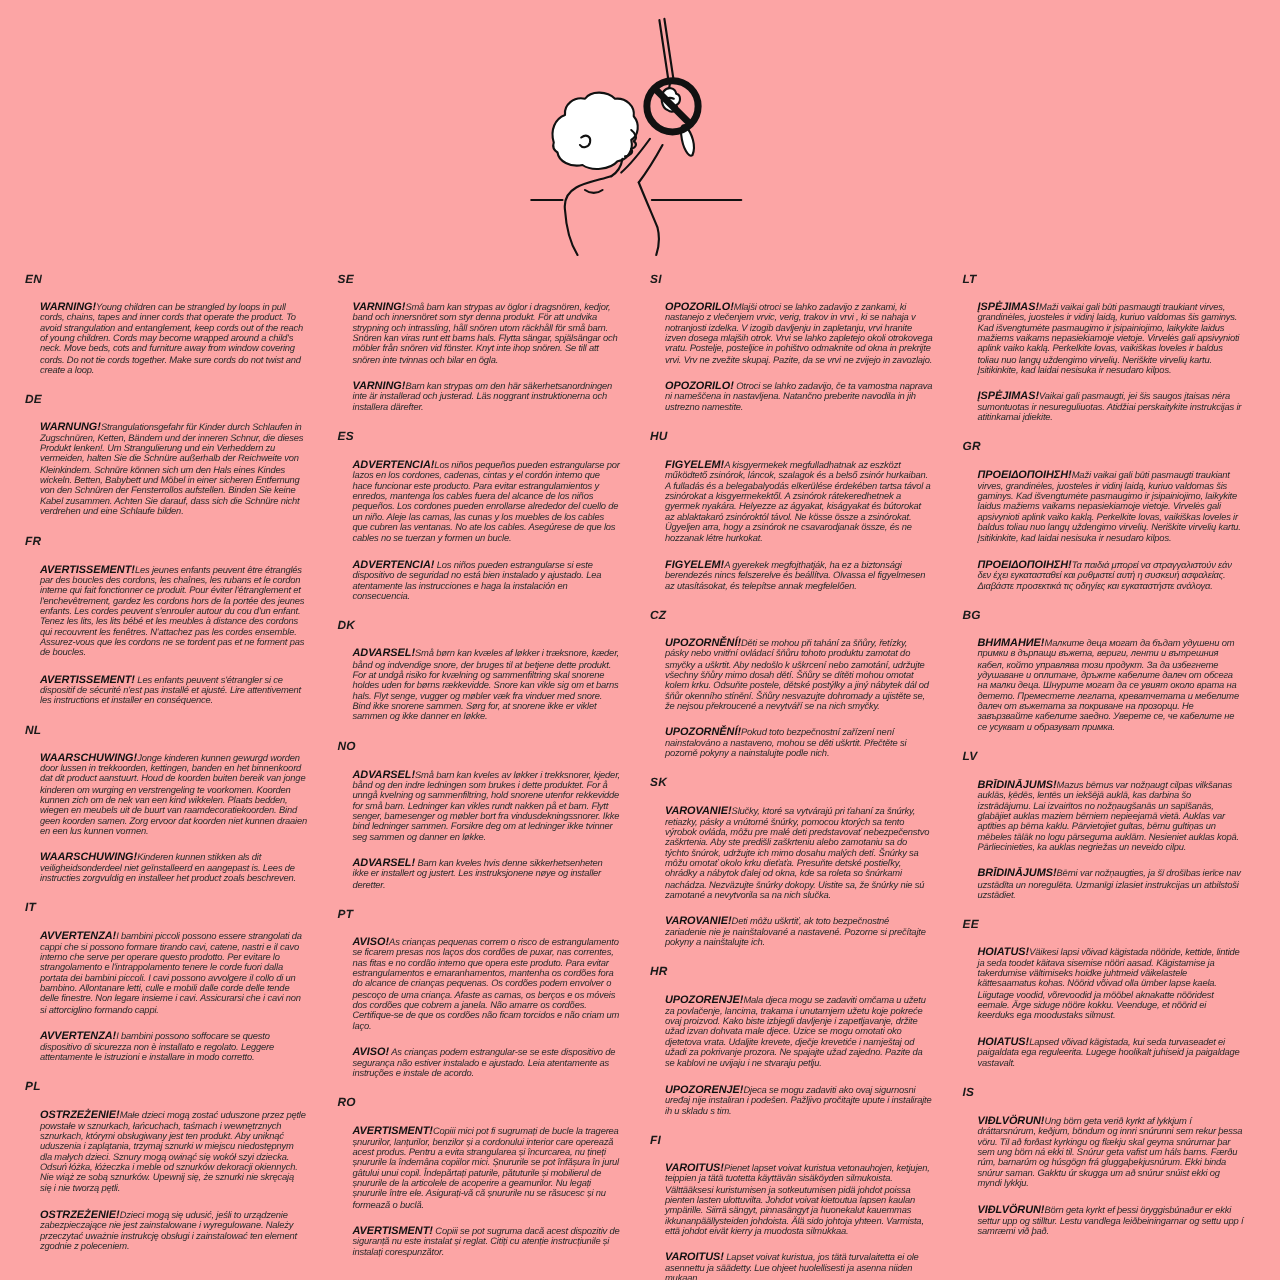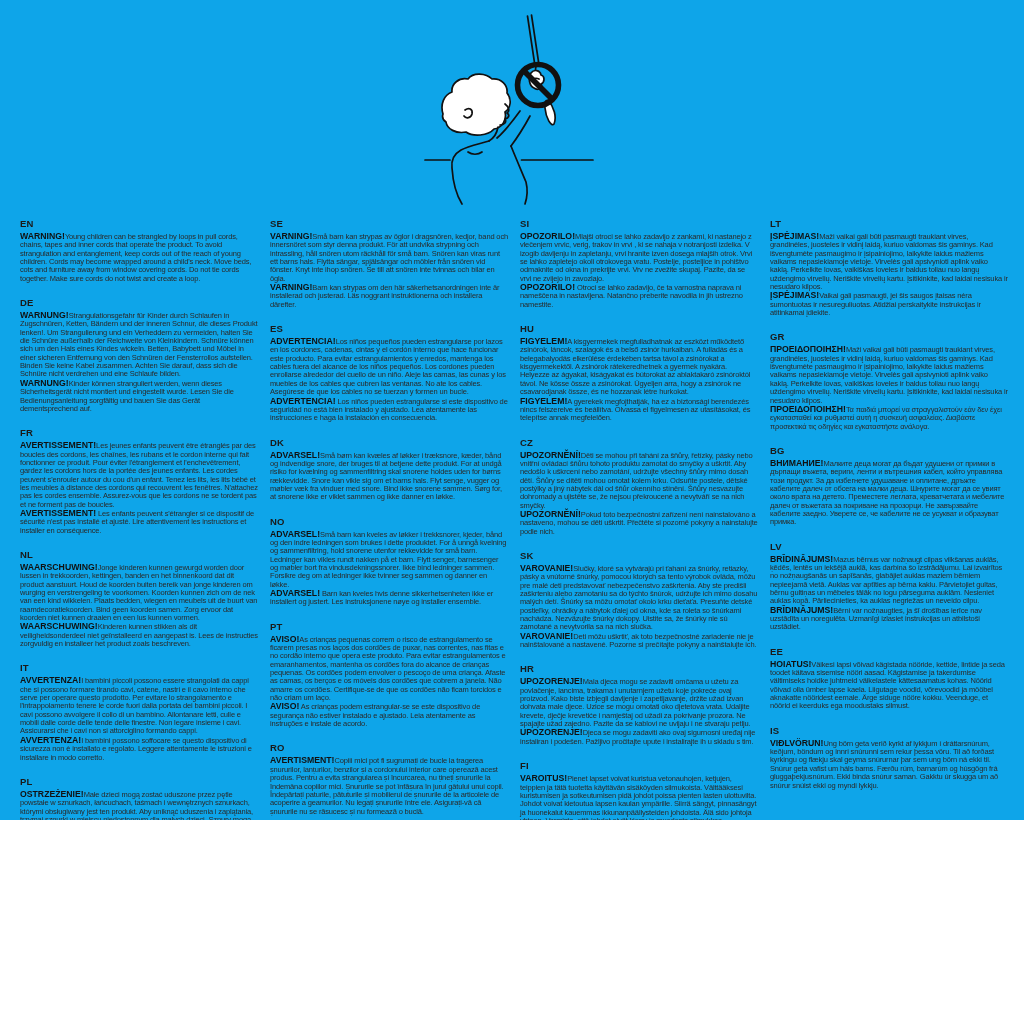--- a/index.html
+++ b/index.html
@@ -1,31 +1,31 @@
 <!DOCTYPE html>
 <html><head>
 <meta charset="utf-8">
 <style>
   html,body{margin:0;padding:0;background:#ffffff;}
   .page{
-    position:relative;width:1024px;height:820px;background:#0ea5e9;overflow:hidden;
-    font-family:"Liberation Sans", sans-serif;color:#222222;
+    position:relative;width:1024px;height:1024px;background:#fca5a5;overflow:hidden;
+    font-family:"Liberation Sans", sans-serif;color:#222222;font-style:italic;
   }
   .illustration{position:absolute;left:400px;top:0;width:260px;height:212px;}
   .col{position:absolute;top:218px;width:238px;}
   .col-0{left:20px;}
   .col-1{left:270px;}
   .col-2{left:520px;}
   .col-3{left:770px;}
   section.lang-block{margin:0 0 14px 0;}
   h2.lang-code{
     margin:0 0 3px 0;font-size:9.5px;font-weight:bold;color:#1a1a1a;letter-spacing:.2px;
   }
   p.warn{
-    margin:0;font-size:7.5px;line-height:8.35px;letter-spacing:-0.15px;color:#2a2a2a;
+    margin:12px;font-size:7.5px;line-height:8.35px;letter-spacing:-0.15px;color:#2a2a2a;
     text-rendering:optimizeLegibility;
   }
   p.warn strong{font-size:8.7px;font-weight:bold;color:#111;letter-spacing:0;}
 </style>
 </head>
 <body>
 
 <div class="page">
 
   <svg class="illustration" viewBox="400 0 260 212" xmlns="http://www.w3.org/2000/svg">
@@ -73,21 +73,20 @@
 
   <div class="col col-0">
   <section class="lang-block">
     <h2 class="lang-code">EN</h2>
   <p class="warn"><strong>WARNING!</strong><span>Young children can be strangled by loops in pull cords, chains, tapes and inner cords that operate the product. To avoid strangulation and entanglement, keep cords out of the reach of young children. Cords may become wrapped around a child's neck. Move beds, cots and furniture away from window covering cords. Do not tie cords together. Make sure cords do not twist and create a loop.</span></p>
       </section>
 
   <section class="lang-block">
     <h2 class="lang-code">DE</h2>
   <p class="warn"><strong>WARNUNG!</strong><span>Strangulationsgefahr für Kinder durch Schlaufen in Zugschnüren, Ketten, Bändern und der inneren Schnur, die dieses Produkt lenken!. Um Strangulierung und ein Verheddern zu vermeiden, halten Sie die Schnüre außerhalb der Reichweite von Kleinkindern. Schnüre können sich um den Hals eines Kindes wickeln. Betten, Babybett und Möbel in einer sicheren Entfernung von den Schnüren der Fensterrollos aufstellen. Binden Sie keine Kabel zusammen. Achten Sie darauf, dass sich die Schnüre nicht verdrehen und eine Schlaufe bilden.</span></p>
-        <p class="warn"><strong>WARNUNG!</strong><span>Kinder können stranguliert werden, wenn dieses Sicherheitsgerät nicht montiert und eingestellt wurde. Lesen Sie die Bedienungsanleitung sorgfältig und bauen Sie das Gerät dementsprechend auf.</span></p>
       </section>
 
   <section class="lang-block">
     <h2 class="lang-code">FR</h2>
   <p class="warn"><strong>AVERTISSEMENT!</strong><span>Les jeunes enfants peuvent être étranglés par des boucles des cordons, les chaînes, les rubans et le cordon interne qui fait fonctionner ce produit. Pour éviter l'étranglement et l'enchevêtrement, gardez les cordons hors de la portée des jeunes enfants. Les cordes peuvent s'enrouler autour du cou d'un enfant. Tenez les lits, les lits bébé et les meubles à distance des cordons qui recouvrent les fenêtres. N'attachez pas les cordes ensemble. Assurez-vous que les cordons ne se tordent pas et ne forment pas de boucles.</span></p>
         <p class="warn"><strong>AVERTISSEMENT!</strong><span> Les enfants peuvent s'étrangler si ce dispositif de sécurité n'est pas installé et ajusté. Lire attentivement les instructions et installer en conséquence.</span></p>
       </section>
 
   <section class="lang-block">
     <h2 class="lang-code">NL</h2>
@@ -121,32 +120,33 @@
       </section>
 
   <section class="lang-block">
     <h2 class="lang-code">DK</h2>
   <p class="warn"><strong>ADVARSEL!</strong><span>Små børn kan kvæles af løkker i træksnore, kæder, bånd og indvendige snore, der bruges til at betjene dette produkt. For at undgå risiko for kvælning og sammenfiltring skal snorene holdes uden for børns rækkevidde. Snore kan vikle sig om et barns hals. Flyt senge, vugger og møbler væk fra vinduer med snore. Bind ikke snorene sammen. Sørg for, at snorene ikke er viklet sammen og ikke danner en løkke.</span></p>
       </section>
 
   <section class="lang-block">
     <h2 class="lang-code">NO</h2>
   <p class="warn"><strong>ADVARSEL!</strong><span>Små barn kan kveles av løkker i trekksnorer, kjeder, bånd og den indre ledningen som brukes i dette produktet. For å unngå kvelning og sammenfiltring, hold snorene utenfor rekkevidde for små barn. Ledninger kan vikles rundt nakken på et barn. Flytt senger, barnesenger og møbler bort fra vindusdekningssnorer. Ikke bind ledninger sammen. Forsikre deg om at ledninger ikke tvinner seg sammen og danner en løkke.</span></p>
-        <p class="warn"><strong>ADVARSEL!</strong><span> Barn kan kveles hvis denne sikkerhetsenheten ikke er installert og justert. Les instruksjonene nøye og installer ensemble.</span></p>
+        <p class="warn"><strong>ADVARSEL!</strong><span> Barn kan kveles hvis denne sikkerhetsenheten ikke er installert og justert. Les instruksjonene nøye og installer deretter.</span></p>
       </section>
 
   <section class="lang-block">
     <h2 class="lang-code">PT</h2>
   <p class="warn"><strong>AVISO!</strong><span>As crianças pequenas correm o risco de estrangulamento se ficarem presas nos laços dos cordões de puxar, nas correntes, nas fitas e no cordão interno que opera este produto. Para evitar estrangulamentos e emaranhamentos, mantenha os cordões fora do alcance de crianças pequenas. Os cordões podem envolver o pescoço de uma criança. Afaste as camas, os berços e os móveis dos cordões que cobrem a janela. Não amarre os cordões. Certifique-se de que os cordões não ficam torcidos e não criam um laço.</span></p>
         <p class="warn"><strong>AVISO!</strong><span> As crianças podem estrangular-se se este dispositivo de segurança não estiver instalado e ajustado. Leia atentamente as instruções e instale de acordo.</span></p>
       </section>
 
   <section class="lang-block">
     <h2 class="lang-code">RO</h2>
   <p class="warn"><strong>AVERTISMENT!</strong><span>Copiii mici pot fi sugrumați de bucle la tragerea șnururilor, lanțurilor, benzilor și a cordonului interior care operează acest produs. Pentru a evita strangularea și încurcarea, nu țineți șnururile la îndemâna copiilor mici. Șnururile se pot înfășura în jurul gâtului unui copil. Îndepărtați paturile, pătuturile și mobilierul de șnururile de la articolele de acoperire a geamurilor. Nu legați șnururile între ele. Asigurați-vă că șnururile nu se răsucesc și nu formează o buclă.</span></p>
+        <p class="warn"><strong>AVERTISMENT!</strong><span> Copiii se pot sugruma dacă acest dispozitiv de siguranță nu este instalat și reglat. Citiți cu atenție instrucțiunile și instalați corespunzător.</span></p>
       </section>
 </div>
   <div class="col col-2">
   <section class="lang-block">
     <h2 class="lang-code">SI</h2>
   <p class="warn"><strong>OPOZORILO!</strong><span>Mlajši otroci se lahko zadavijo z zankami, ki nastanejo z vlečenjem vrvic, verig, trakov in vrvi , ki se nahaja v notranjosti izdelka. V izogib davljenju in zapletanju, vrvi hranite izven dosega mlajših otrok. Vrvi se lahko zapletejo okoli otrokovega vratu. Postelje, posteljice in pohištvo odmaknite od okna in prekrijte vrvi. Vrv ne zvežite skupaj. Pazite, da se vrvi ne zvijejo in zavozlajo.</span></p>
         <p class="warn"><strong>OPOZORILO!</strong><span> Otroci se lahko zadavijo, če ta varnostna naprava ni nameščena in nastavljena. Natančno preberite navodila in jih ustrezno namestite.</span></p>
       </section>
 
   <section class="lang-block">
@@ -199,20 +199,22 @@
 
   <section class="lang-block">
     <h2 class="lang-code">LV</h2>
   <p class="warn"><strong>BRĪDINĀJUMS!</strong><span>Mazus bērnus var nožņaugt cilpas vilkšanas auklās, ķēdēs, lentēs un iekšējā auklā, kas darbina šo izstrādājumu. Lai izvairītos no nožņaugšanās un sapīšanās, glabājiet auklas maziem bērniem nepieejamā vietā. Auklas var aptīties ap bērna kaklu. Pārvietojiet gultas, bērnu gultiņas un mēbeles tālāk no logu pārseguma auklām. Nesieniet auklas kopā. Pārliecinieties, ka auklas negriežas un neveido cilpu.</span></p>
         <p class="warn"><strong>BRĪDINĀJUMS!</strong><span>Bērni var nožņaugties, ja šī drošības ierīce nav uzstādīta un noregulēta. Uzmanīgi izlasiet instrukcijas un atbilstoši uzstādiet.</span></p>
       </section>
 
   <section class="lang-block">
     <h2 class="lang-code">EE</h2>
   <p class="warn"><strong>HOIATUS!</strong><span>Väikesi lapsi võivad kägistada nööride, kettide, lintide ja seda toodet käitava sisemise nööri aasad. Kägistamise ja takerdumise vältimiseks hoidke juhtmeid väikelastele kättesaamatus kohas. Nöörid võivad olla ümber lapse kaela. Liigutage voodid, võrevoodid ja mööbel aknakatte nööridest eemale. Ärge siduge nööre kokku. Veenduge, et nöörid ei keerduks ega moodustaks silmust.</span></p>
+        <p class="warn"><strong>HOIATUS!</strong><span>Lapsed võivad kägistada, kui seda turvaseadet ei paigaldata ega reguleerita. Lugege hoolikalt juhiseid ja paigaldage vastavalt.</span></p>
       </section>
 
   <section class="lang-block">
     <h2 class="lang-code">IS</h2>
   <p class="warn"><strong>VIÐLVÖRUN!</strong><span>Ung börn geta verið kyrkt af lykkjum í dráttarsnúrum, keðjum, böndum og innri snúrunni sem rekur þessa vöru. Til að forðast kyrkingu og flækju skal geyma snúrurnar þar sem ung börn ná ekki til. Snúrur geta vafist um háls barns. Færðu rúm, barnarúm og húsgögn frá gluggaþekjusnúrum. Ekki binda snúrur saman. Gakktu úr skugga um að snúrur snúist ekki og myndi lykkju.</span></p>
+        <p class="warn"><strong>VIÐLVÖRUN!</strong><span>Börn geta kyrkt ef þessi öryggisbúnaður er ekki settur upp og stilltur. Lestu vandlega leiðbeiningarnar og settu upp í samræmi við það.</span></p>
       </section>
 </div>
 </div>
 
 </body></html>

